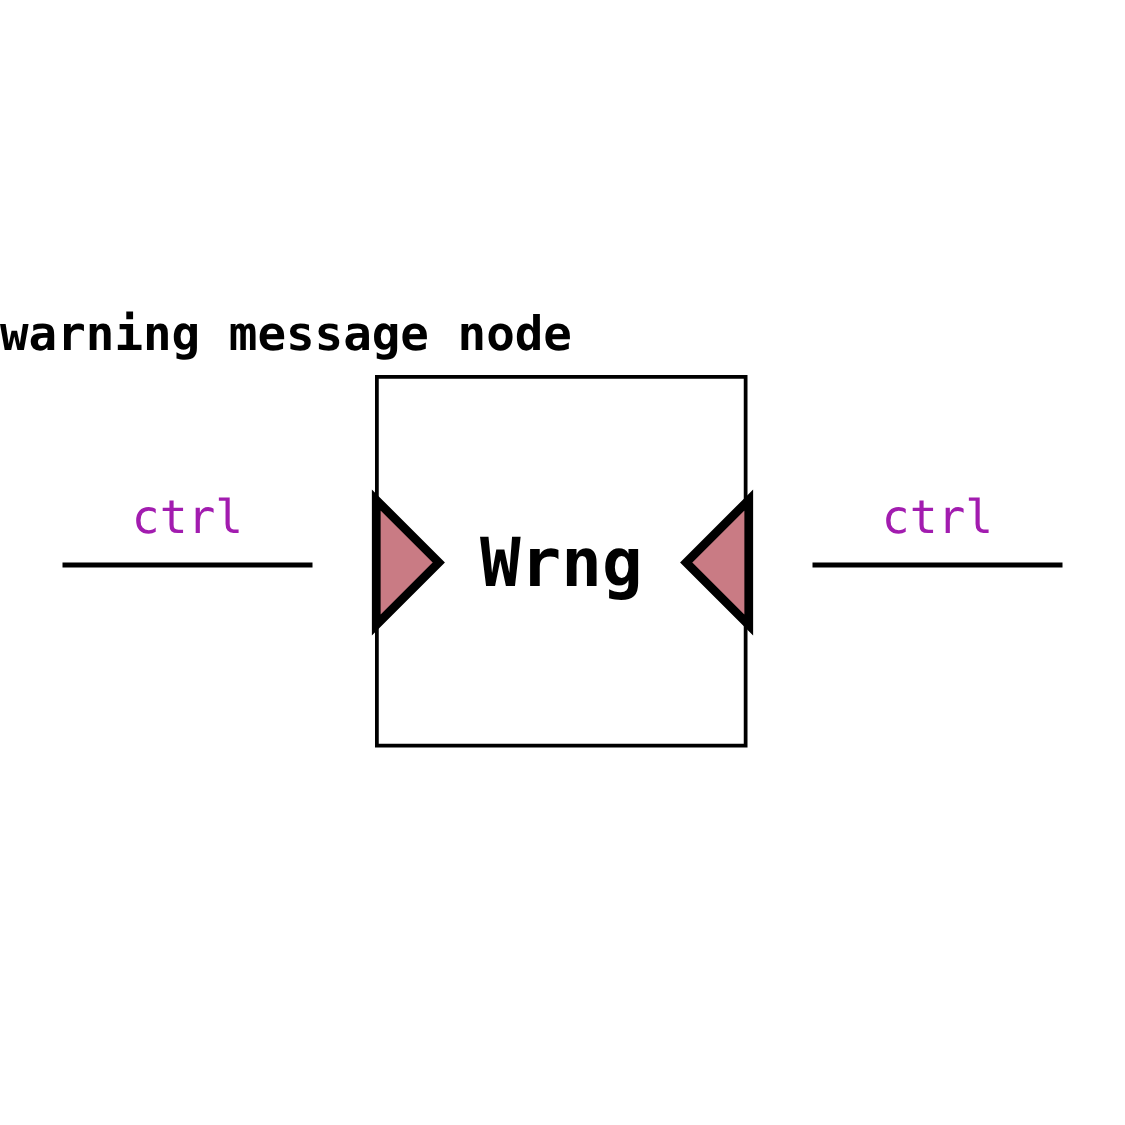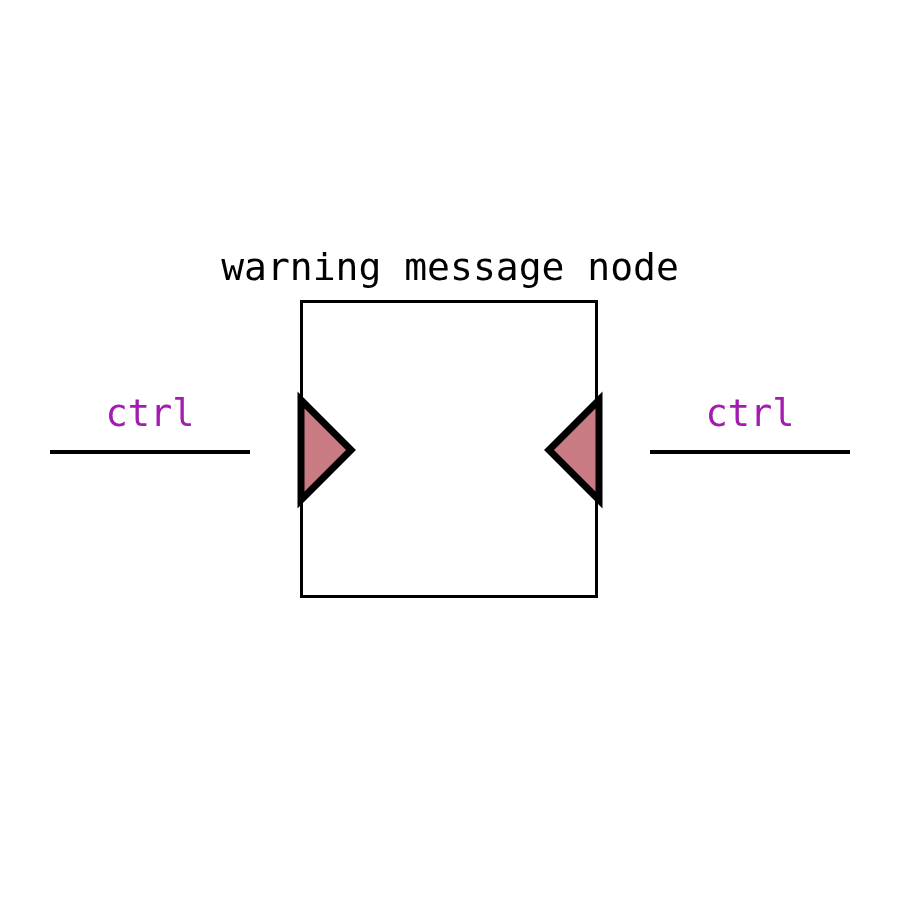--- a/index.html
+++ b/index.html
@@ -16,24 +16,24 @@
     overflow: hidden;
     font-family: "DejaVu Sans Mono", "Liberation Mono", monospace;
   }
 
   
   .node-title {
     position: absolute;
     left: 0;
     width: 900px;
     top: 245px;
-    text-align: center;
+    text-align: left;
     font-family: "DejaVu Sans Mono", "Liberation Mono", monospace;
     font-size: 38px;
-    font-weight: 400;
+    font-weight: 700;
     line-height: 44px;
     color: #000000;
     letter-spacing: 0px;
     white-space: nowrap;
   }
 
   
   .node-box {
     position: absolute;
     left: 300px;
@@ -107,20 +107,21 @@
 </style>
 </head>
 <body>
 
 <div id="canvas">
 
   <div class="node-title">warning message node</div>
 
   <div class="node-box"></div>
 
+  <div class="node-label">Wrng</div>
 
   <div class="port port-left">
     <svg width="60" height="108" viewBox="0 0 60 108" xmlns="http://www.w3.org/2000/svg">
       <polygon points="4,4 54,54 4,104" fill="#c97b84" stroke="#000000" stroke-width="7" stroke-linejoin="miter"></polygon>
     </svg>
   </div>
 
   <div class="port port-right">
     <svg width="60" height="108" viewBox="0 0 60 108" xmlns="http://www.w3.org/2000/svg">
       <polygon points="56,4 6,54 56,104" fill="#c97b84" stroke="#000000" stroke-width="7" stroke-linejoin="miter"></polygon>

